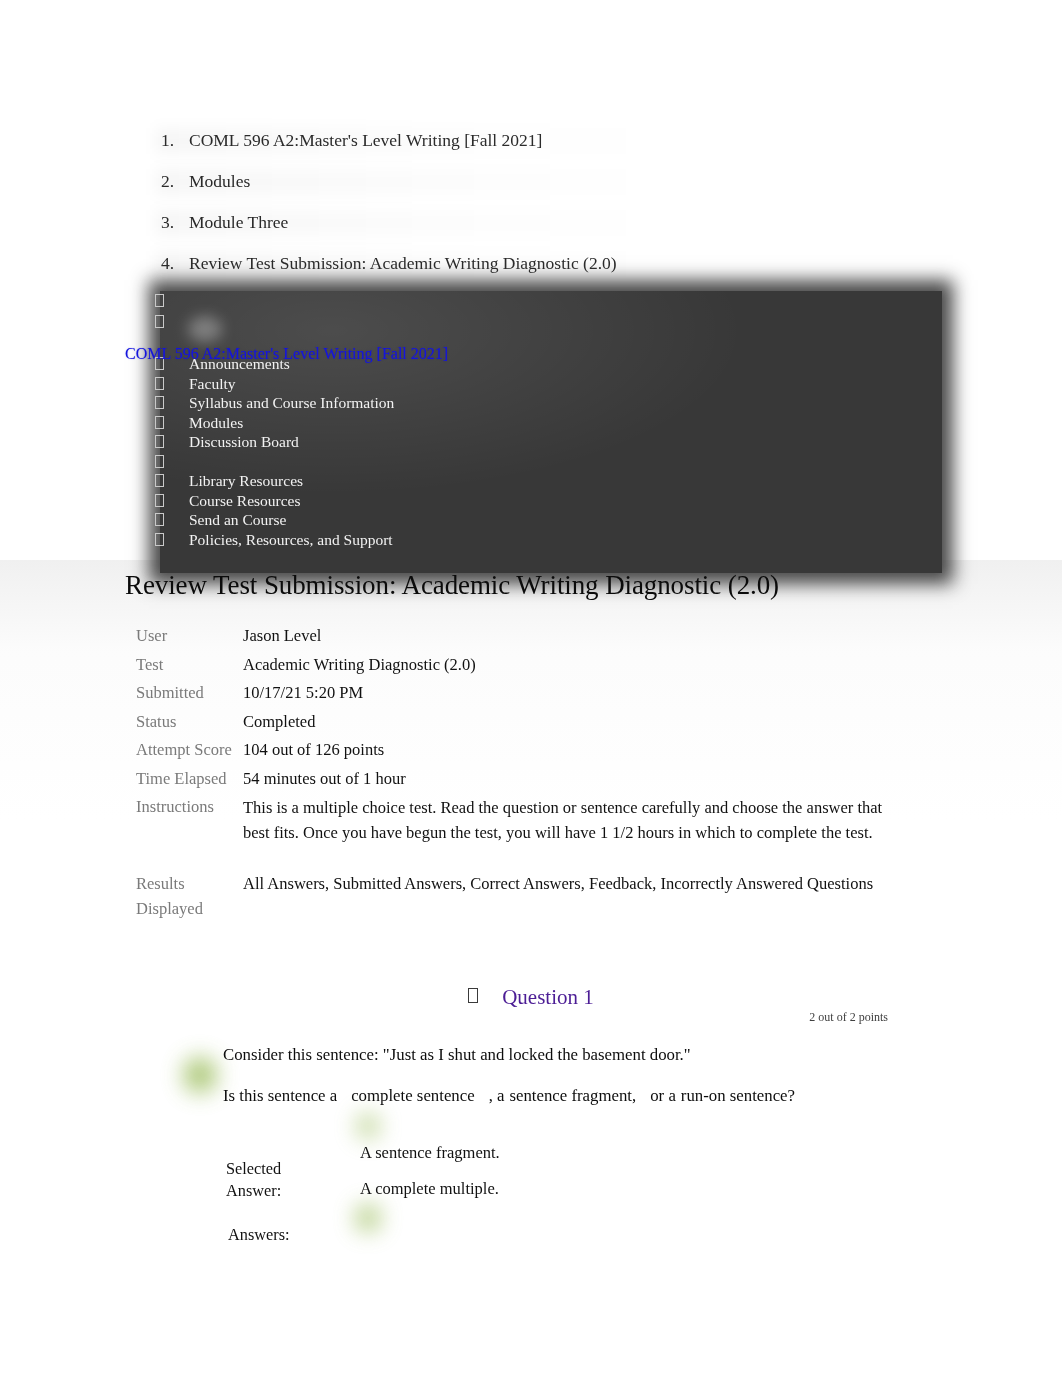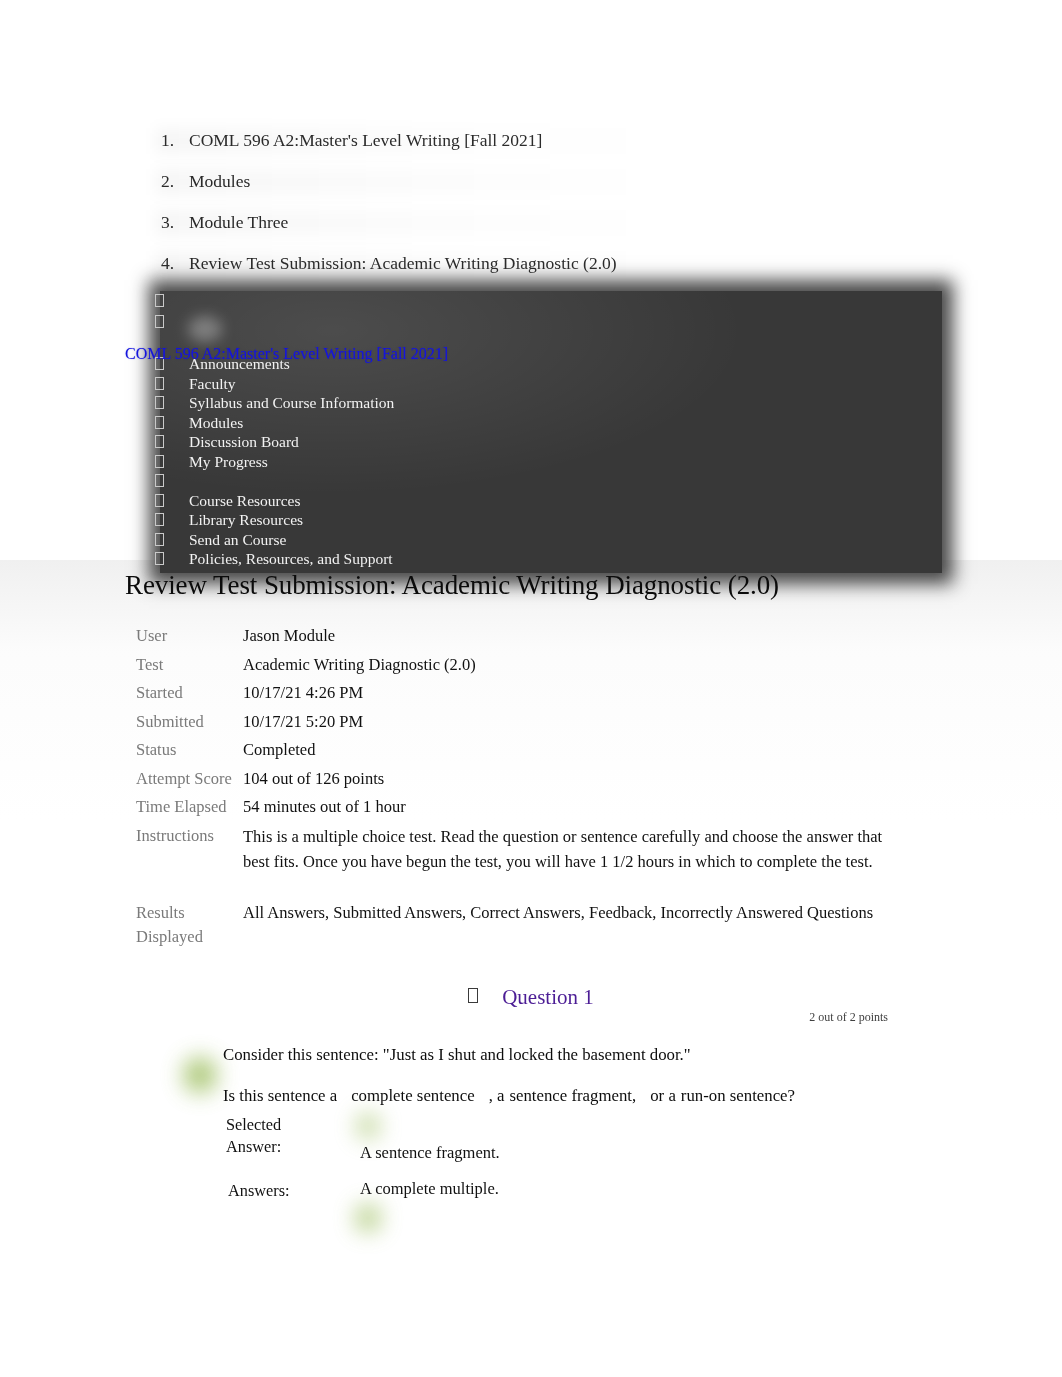--- a/index.html
+++ b/index.html
@@ -242,20 +242,21 @@
     left: 226px;
     top: 1114px;
     width: 620px;
   }
   .ans-row { position: relative; }
   .ans-label {
     position: absolute;
     font-size: 16.3px;
     color: #111111;
     line-height: 22px;
+    margin-top: 44px;
   }
   .ans-value {
     position: absolute;
     left: 134px;
     font-size: 16.5px;
     color: #111111;
   }
 
   
   .green-blob {
@@ -320,63 +321,55 @@
     <span class="menu-label">Syllabus and Course Information</span>
   </li>
   <li class="menu-row">
     <span class="tofu"></span>
     <span class="menu-label">Modules</span>
   </li>
   <li class="menu-row">
     <span class="tofu"></span>
     <span class="menu-label">Discussion Board</span>
   </li>
-  <li class="menu-row">
-    <span class="tofu"></span>
-    <span class="menu-label">My Progress</span>
-  </li>
   <li class="menu-row spacer">
     <span class="tofu"></span>
     <span class="menu-label"></span>
   </li>
   <li class="menu-row">
     <span class="tofu"></span>
+    <span class="menu-label">Library Resources</span>
+  </li>
+  <li class="menu-row">
+    <span class="tofu"></span>
     <span class="menu-label">Course Resources</span>
-  </li>
-  <li class="menu-row">
-    <span class="tofu"></span>
-    <span class="menu-label">Library Resources</span>
   </li>
   <li class="menu-row">
     <span class="tofu"></span>
     <span class="menu-label">Send an Course</span>
   </li>
   <li class="menu-row">
     <span class="tofu"></span>
     <span class="menu-label">Policies, Resources, and Support</span>
   </li>
 </ul>
 
 <a class="course-title-link" href="#">COML 596 A2:Master's Level Writing [Fall 2021]</a>
 
 <h1 class="page-heading">Review Test Submission: Academic Writing Diagnostic (2.0)</h1>
 
 <table class="details-table">
   <tbody>
     <tr>
       <td class="det-label">User</td>
-      <td class="det-value">Jason Module</td>
+      <td class="det-value">Jason Level</td>
     </tr>
     <tr>
       <td class="det-label">Test</td>
       <td class="det-value">Academic Writing Diagnostic (2.0)</td>
-    </tr>
-    <tr>
-      <td class="det-label">Started</td>
-      <td class="det-value">10/17/21 4:26 PM</td>
     </tr>
     <tr>
       <td class="det-label">Submitted</td>
       <td class="det-value">10/17/21 5:20 PM</td>
     </tr>
     <tr>
       <td class="det-label">Status</td>
       <td class="det-value">Completed</td>
     </tr>
     <tr>

